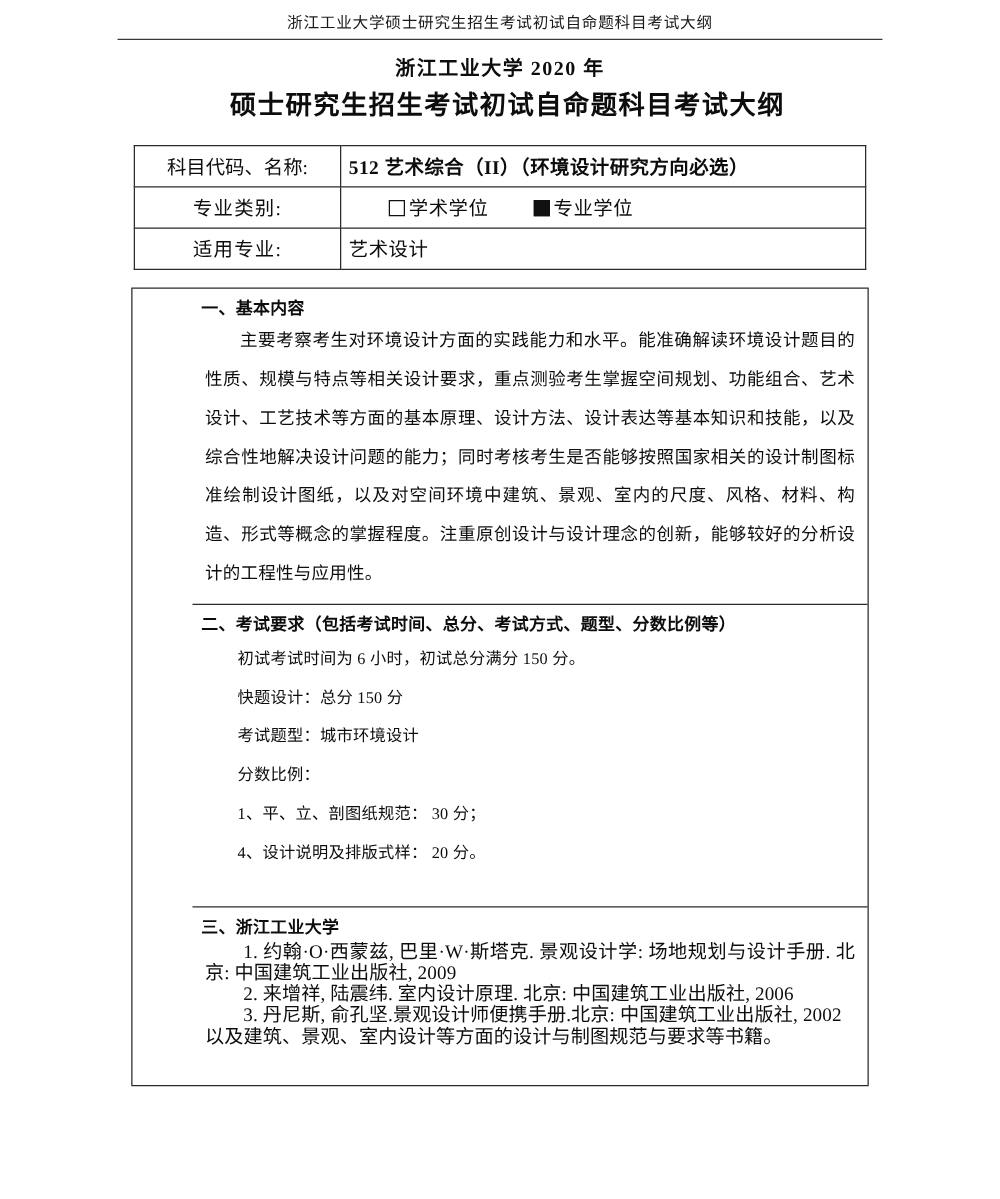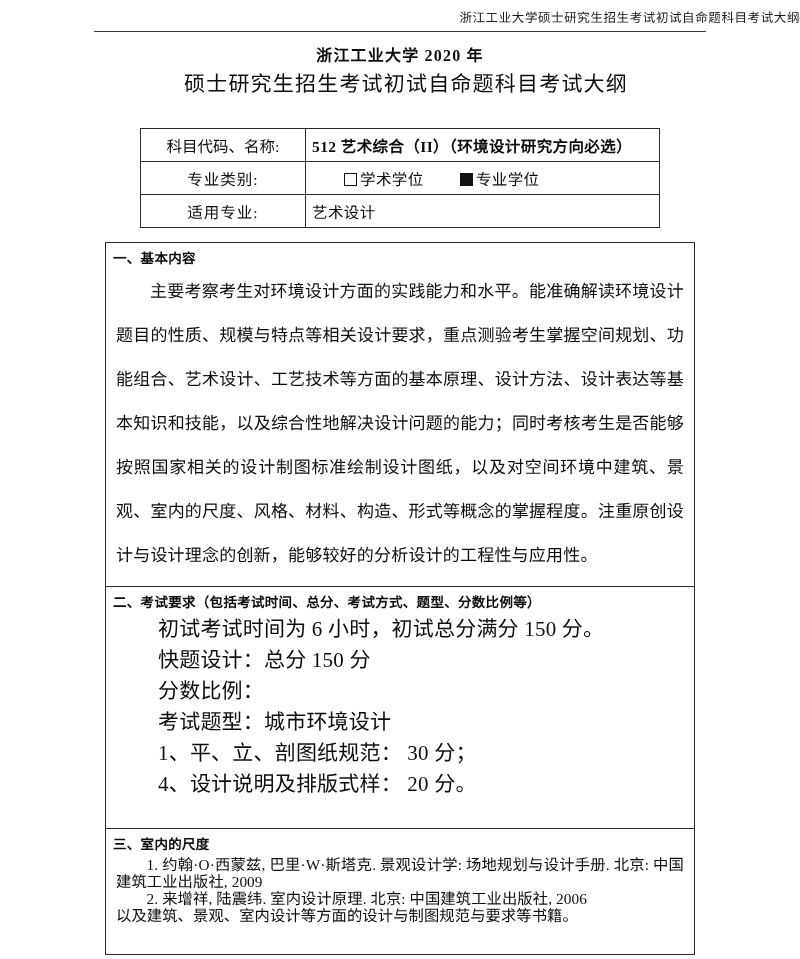--- a/index.html
+++ b/index.html
@@ -14,21 +14,21 @@
     font-family: "Liberation Serif", "DejaVu Serif", serif;
     color: #0d0d0d;
     -webkit-font-smoothing: none;
     overflow: hidden;
     position: relative;
   }
 
   
   .page-header {
     width: 800px;
-    text-align: right;
+    text-align: center;
     padding-top: 7px;
     font-size: 12.5px;
     letter-spacing: 0.6px;
     color: #1a1a1a;
   }
   .header-rule {
     width: 612px;
     margin: 5px auto 0 auto;
     border-top: 1.6px solid #3a3a3a;
   }
@@ -39,31 +39,31 @@
     margin-top: 12px;
   }
   .doc-title-1 {
     font-size: 16px;
     font-weight: bold;
     letter-spacing: 1.2px;
     line-height: 1.45;
   }
   .doc-title-2 {
     font-size: 21px;
-    font-weight: normal;
+    font-weight: bold;
     letter-spacing: 1.2px;
     line-height: 1.45;
     margin-top: 2px;
     margin-left: 12px;
   }
 
   
   .info-table {
-    width: 520px;
-    margin: 28px auto 0 auto;
+    width: 586px;
+    margin: 16px auto 0 auto;
     border-collapse: collapse;
     table-layout: fixed;
   }
   .info-table td {
     border: 1.3px solid #2b2b2b;
     height: 30px;
     font-size: 15.5px;
     padding: 1px 6px;
     vertical-align: middle;
   }
@@ -108,45 +108,46 @@
 
   
   .content-box {
     width: 590px;
     margin: 14px auto 0 auto;
     border: 1.3px solid #2b2b2b;
     box-sizing: border-box;
   }
   .section {
     border-bottom: 1.3px solid #2b2b2b;
+    margin-left: 48px;
   }
   .section:last-child {
     border-bottom: none;
   }
   .section-heading {
     font-family: "DejaVu Sans", "Liberation Sans", sans-serif;
     font-weight: bold;
     font-size: 13.5px;
     padding: 4px 0 3px 7px;
     letter-spacing: 0.3px;
   }
   .section-body {
     padding: 0 10px 8px 10px;
   }
   .para {
-    font-size: 17px;
-    line-height: 44px;
+    font-size: 14px;
+    line-height: 31px;
     text-align: justify;
     text-justify: inter-ideograph;
     text-indent: 2em;
     letter-spacing: 0.2px;
     margin: 0;
   }
   .line {
-    font-size: 21px;
+    font-size: 13px;
     line-height: 31px;
     text-indent: 2em;
     letter-spacing: 0.2px;
     margin: 0;
     white-space: nowrap;
   }
   .ref-line {
     font-size: 15.3px;
     line-height: 17px;
     text-indent: 2em;
@@ -209,29 +210,30 @@
     <div class="section-body">
       <p class="para">主要考察考生对环境设计方面的实践能力和水平。能准确解读环境设计题目的性质、规模与特点等相关设计要求，重点测验考生掌握空间规划、功能组合、艺术设计、工艺技术等方面的基本原理、设计方法、设计表达等基本知识和技能，以及综合性地解决设计问题的能力；同时考核考生是否能够按照国家相关的设计制图标准绘制设计图纸，以及对空间环境中建筑、景观、室内的尺度、风格、材料、构造、形式等概念的掌握程度。注重原创设计与设计理念的创新，能够较好的分析设计的工程性与应用性。</p>
     </div>
   </div>
 
   <div class="section">
     <div class="section-heading">二、考试要求（包括考试时间、总分、考试方式、题型、分数比例等）</div>
     <div class="section-body sec2-body">
       <p class="line">初试考试时间为 6 小时，初试总分满分 150 分。</p>
       <p class="line">快题设计：总分 150 分</p>
+      <p class="line">考试题型：城市环境设计</p>
       <p class="line">分数比例：</p>
-      <p class="line">考试题型：城市环境设计</p>
       <p class="line">1、平、立、剖图纸规范： 30 分；</p>
       <p class="line">4、设计说明及排版式样： 20 分。</p>
     </div>
   </div>
 
   <div class="section">
-    <div class="section-heading">三、室内的尺度</div>
+    <div class="section-heading">三、浙江工业大学</div>
     <div class="section-body sec3-body">
       <p class="ref-line">1. 约翰·O·西蒙兹, 巴里·W·斯塔克. 景观设计学: 场地规划与设计手册. 北京: 中国建筑工业出版社, 2009</p>
       <p class="ref-line">2. 来增祥, 陆震纬. 室内设计原理. 北京: 中国建筑工业出版社, 2006</p>
+      <p class="ref-line">3. 丹尼斯, 俞孔坚.景观设计师便携手册.北京: 中国建筑工业出版社, 2002</p>
       <p class="ref-line cont">以及建筑、景观、室内设计等方面的设计与制图规范与要求等书籍。</p>
     </div>
   </div>
 
 </div>
 
 </body></html>

